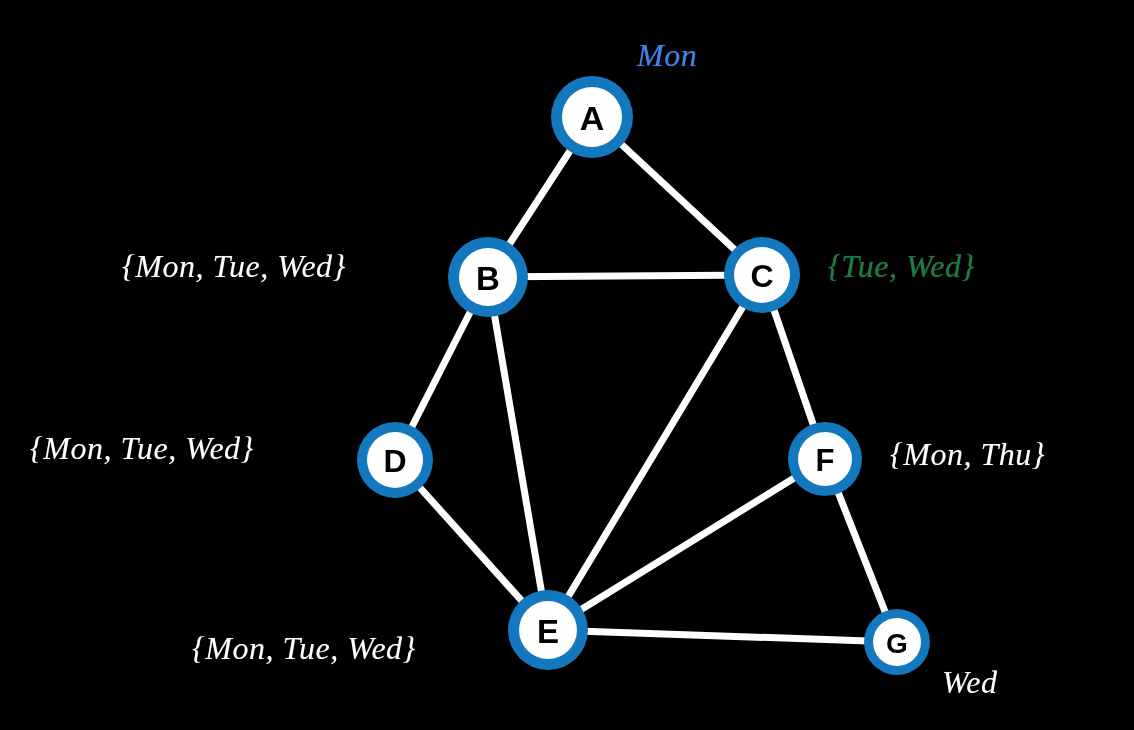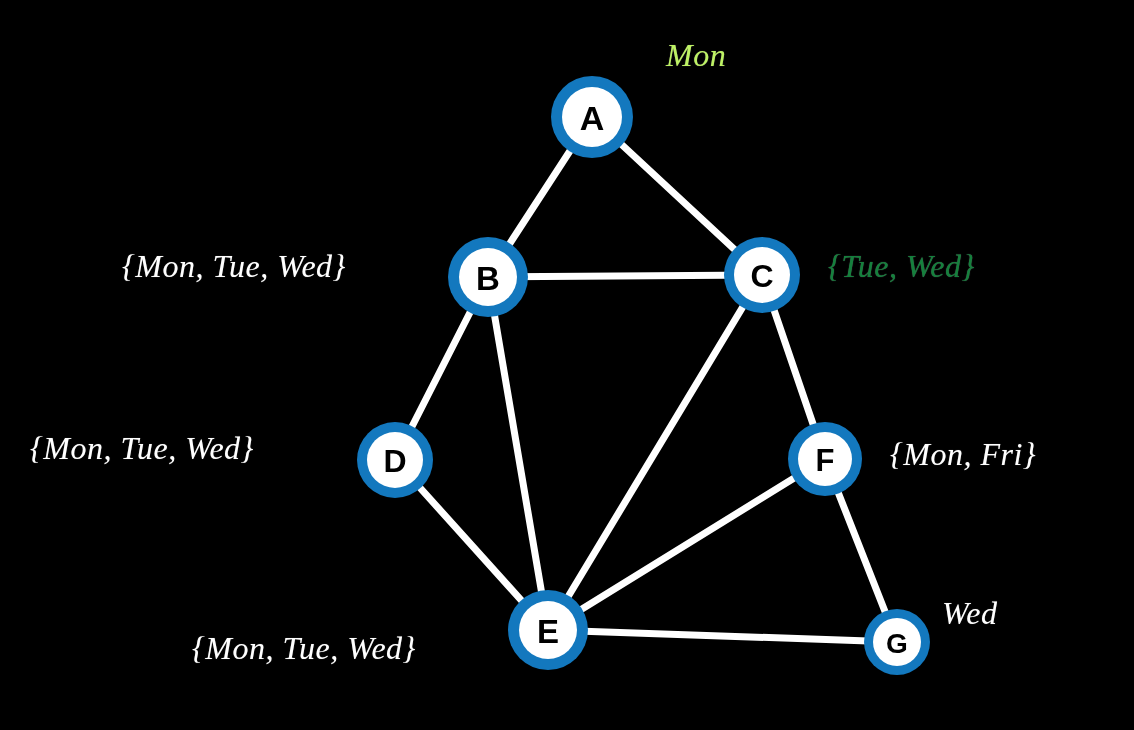--- a/index.html
+++ b/index.html
@@ -112,22 +112,22 @@
         </g>
         <g>
           <circle cx="897" cy="642" r="33" class="node-outer" fill="#1378be"></circle>
           <circle cx="897" cy="642" r="24" class="node-inner" fill="#ffffff"></circle>
           <text x="897" y="643" class="node-letter" font-size="28">G</text>
         </g>
       </g>
   </svg>
 
   <div id="labels-layer">
-      <div class="domain-label" style="left: 637px; top: 37px; color: #bef264; margin-left: 29px;">Mon</div>
+      <div class="domain-label" style="left: 637px; top: 37px; color: #3b82f6;">Mon</div>
       <div class="domain-label anchor-right" style="left: 122px; top: 248px; color: rgb(255, 255, 255);">{Mon, Tue, Wed}</div>
       <div class="domain-label" style="left: 828px; top: 248px; color: #15803d;">{Tue, Wed}</div>
       <div class="domain-label anchor-right" style="left: 30px; top: 430px; color: rgb(255, 255, 255);">{Mon, Tue, Wed}</div>
-      <div class="domain-label" style="left: 890px; top: 436px; color: rgb(255, 255, 255);">{Mon, Fri}</div>
+      <div class="domain-label" style="left: 890px; top: 436px; color: rgb(255, 255, 255);">{Mon, Thu}</div>
       <div class="domain-label anchor-right" style="left: 192px; top: 630px; color: rgb(255, 255, 255);">{Mon, Tue, Wed}</div>
-      <div class="domain-label" style="left: 942px; top: 595px; color: rgb(255, 255, 255);">Wed</div>
+      <div class="domain-label" style="left: 942px; top: 664px; color: rgb(255, 255, 255);">Wed</div>
     </div>
 
 </div>
 
 </body></html>

